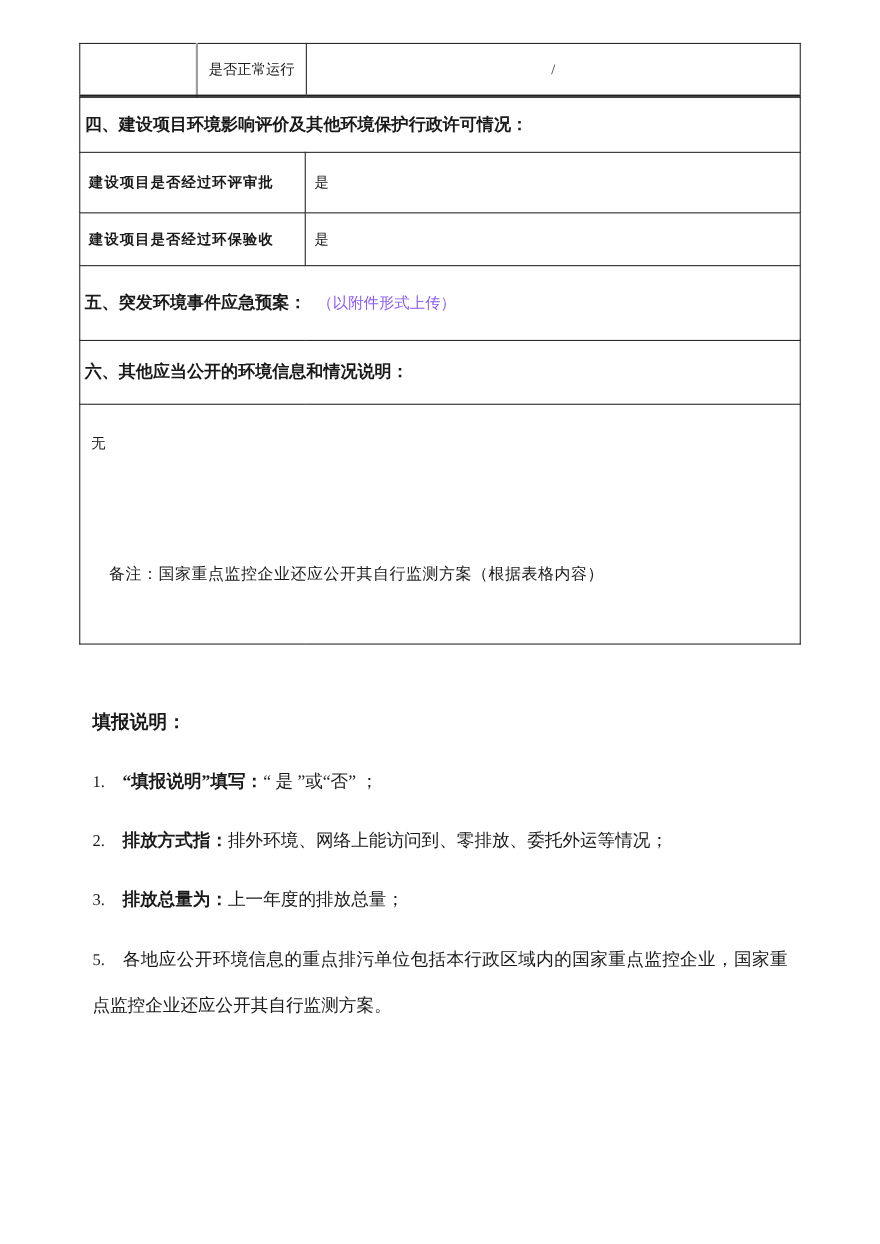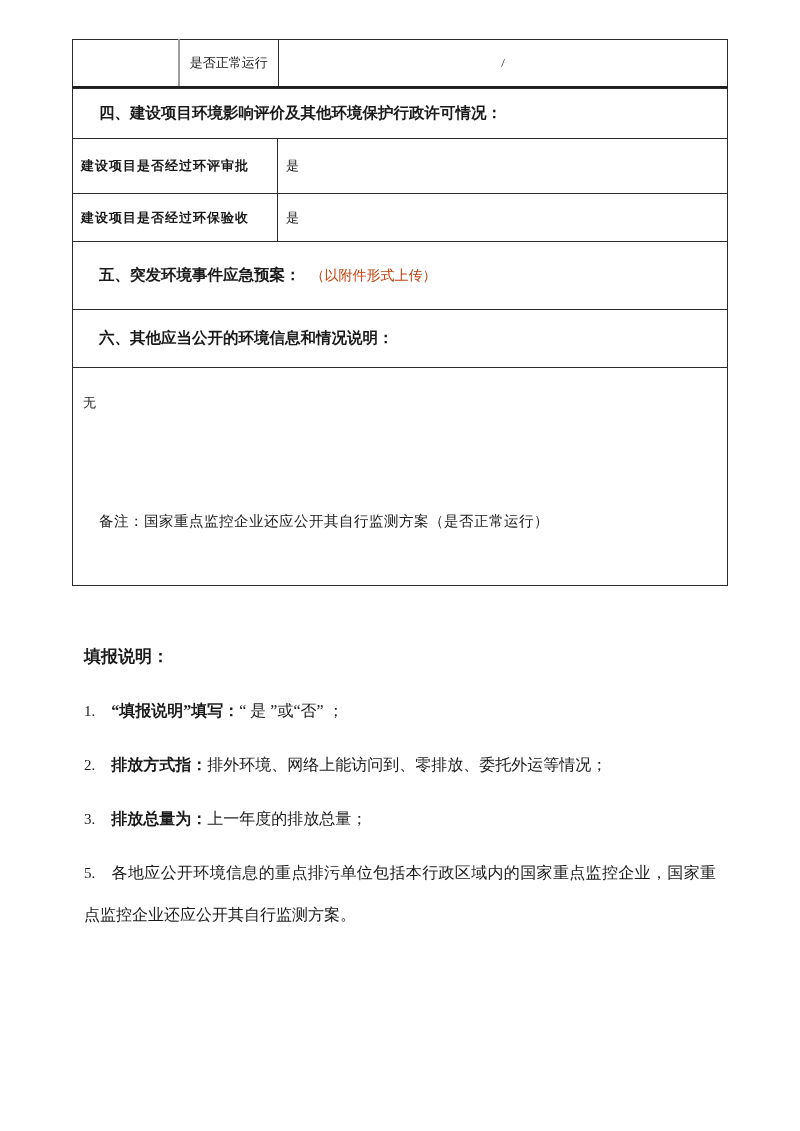--- a/index.html
+++ b/index.html
@@ -23,25 +23,25 @@
   .t1 .c2{text-align:center;font-size:13px;line-height:20px;}
   .t1 .c3{text-align:center;font-size:13px;}
   .t1 tr td{border-bottom:2px solid #1f1f1f;}
 
   
   .t2{border:1px solid #2b2b2b;border-top:none;}
   .t2 td{border:1px solid #2b2b2b;}
   .hcell{
     font-family:"Liberation Sans","DejaVu Sans",sans-serif;
     font-weight:bold;font-size:15.5px;
-    padding:0 26px;
+    padding:0 4px;
   }
   .hcell .note{
     font-family:"Liberation Serif","DejaVu Serif",serif;
-    font-weight:normal;font-size:14px;color:#c2410c;
+    font-weight:normal;font-size:14px;color:#8b5cf6;
     margin-left:10px;
   }
   .lblcell{font-size:13px;font-weight:bold;letter-spacing:1px;}
   .valcell{font-size:13px;}
   .r-h1{height:50px;}
   .r-h2{height:55px;}
   .r-h3{height:48px;}
   .r-h4{height:80px;}
   .r-h5{height:68px;}
   .r-h6{height:58px;}
@@ -115,21 +115,21 @@
         </td>
       </tr>
 
       <tr class="r-h6">
         <td colspan="2" class="hcell">六、其他应当公开的环境信息和情况说明：</td>
       </tr>
 
       <tr class="r-big">
         <td colspan="2" class="bigcell">
           <div>无</div>
-          <div class="remark">备注：国家重点监控企业还应公开其自行监测方案（是否正常运行）</div>
+          <div class="remark">备注：国家重点监控企业还应公开其自行监测方案（根据表格内容）</div>
         </td>
       </tr>
     </tbody>
       </table>
 
     <div class="instructions">
       <p class="ins-title">填报说明：</p>
 
       <p>
         <span class="num">1.</span><span class="b">“填报说明”填写：</span><span>“ 是 ”或“否” ；</span>

